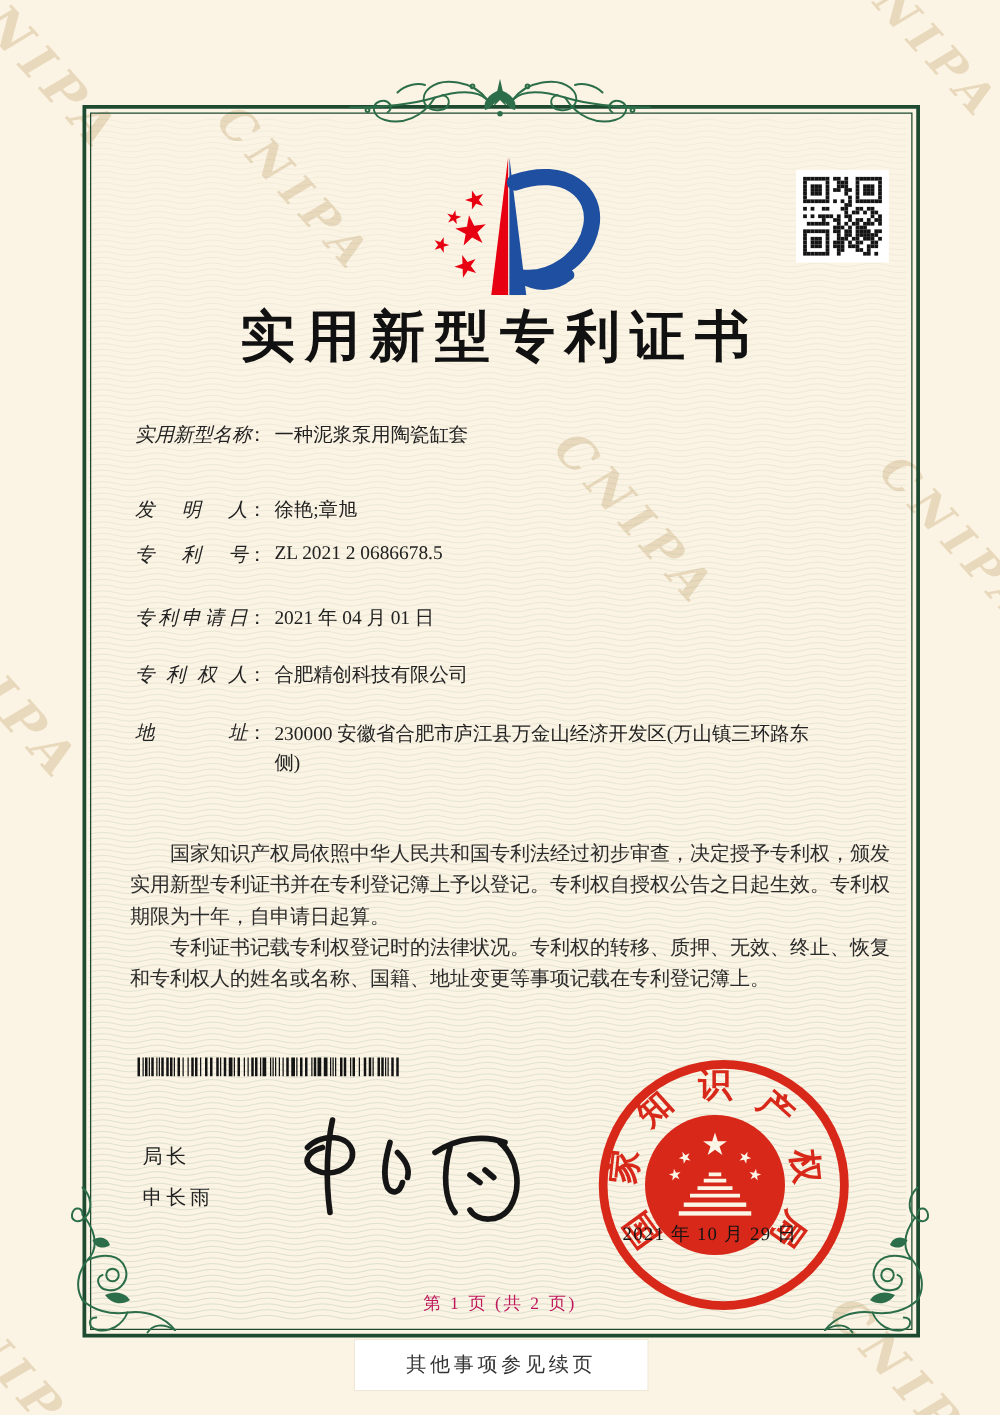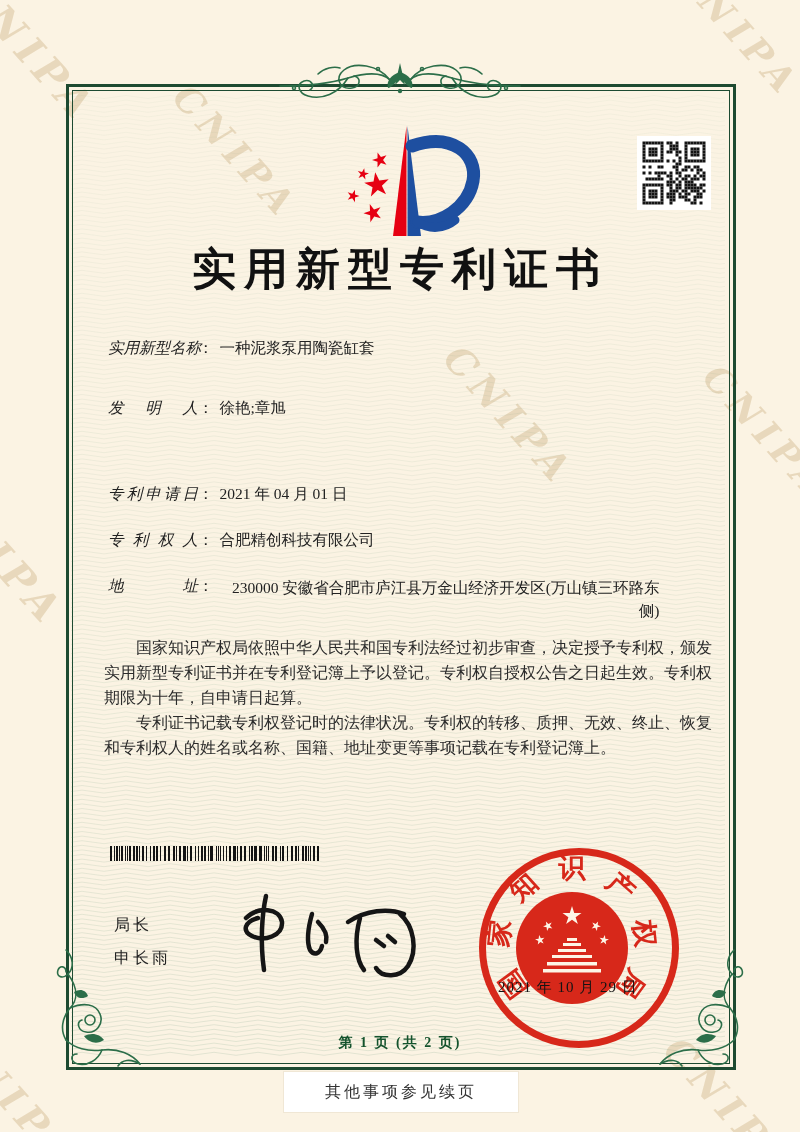--- a/index.html
+++ b/index.html
@@ -23,45 +23,45 @@
   
   .cert-no{position:absolute;left:98px;top:136px;font-size:17px;letter-spacing:2px;color:#1c1c1c;z-index:5;}
   .title{position:absolute;left:0;top:240px;width:800px;text-align:center;
          font-size:44px;font-weight:bold;letter-spacing:8px;color:#111;z-index:5;}
 
   .frow{position:absolute;left:108px;font-size:15.5px;color:#222;z-index:5;white-space:nowrap;}
   .flabel{display:inline-block;width:90px;text-align:justify;text-align-last:justify;vertical-align:top;font-style:italic;}
   .fcolon{display:inline-block;vertical-align:top;}
   .fvalue{display:inline-block;margin-left:6px;vertical-align:top;}
   .frow.addr{white-space:normal;width:612px;}
-  .frow.addr .fvalue{width:440px;line-height:23px;text-align:right;}
+  .frow.addr .fvalue{width:440px;line-height:23px;}
   .pair2{position:absolute;left:420px;top:0;}
 
-  .paras{position:absolute;left:104px;top:635px;width:614px;z-index:5;}
+  .paras{position:absolute;left:104px;top:671px;width:614px;z-index:5;}
   .paras p{margin:0;font-size:16px;line-height:25px;text-indent:2em;color:#2b2b2b;}
 
   .bars{position:absolute;left:110px;top:846px;width:210px;height:15px;display:flex;z-index:5;}
   .bars i{display:block;height:100%;}
 
   .dir-title{position:absolute;left:114px;top:915px;font-size:16px;letter-spacing:3px;color:#222;z-index:6;}
   .dir-name{position:absolute;left:114px;top:948px;font-size:16px;letter-spacing:3px;color:#222;z-index:6;}
   .sig{position:absolute;left:228px;top:884px;z-index:6;}
 
   
   .seal-ring-circle{position:absolute;left:479px;top:848px;width:186px;height:186px;
         border:7px solid #d7281a;border-radius:50%;z-index:6;}
   .seal-ring{position:absolute;left:572px;top:941px;width:0;height:0;z-index:7;}
   .seal-ring span{position:absolute;left:-15px;top:-15px;width:30px;height:30px;
         text-align:center;line-height:30px;font-size:27px;font-weight:bold;color:#d7281a;}
   .emblem{position:absolute;left:514px;top:890px;z-index:6;}
   .seal-date{position:absolute;left:498px;top:978px;font-size:15px;color:#141414;
         letter-spacing:1px;z-index:8;white-space:nowrap;}
 
   .pagefoot{position:absolute;left:0;top:1034px;width:800px;text-align:center;
-        font-size:14px;letter-spacing:2px;color:#14532d;z-index:5;font-weight:bold;}
+        font-size:14px;letter-spacing:2px;color:#be185d;z-index:5;}
   .contbox{position:absolute;left:283px;top:1071px;width:234px;height:40px;background:#ffffff;
         border:1px solid #f0e7d5;display:flex;align-items:center;justify-content:center;
         font-size:16px;letter-spacing:3px;color:#333;z-index:5;}
 
   .qr-box{position:absolute;left:637px;top:136px;width:74px;height:74px;background:#fff;z-index:5;}
   .logo{position:absolute;left:332px;top:124px;z-index:5;}
 </style>
 </head>
 <body>
 
@@ -597,20 +597,23 @@
       </svg></div>
 
   <div class="title">实用新型专利证书</div>
 
   <div class="frow" style="top:338px">
     <span class="flabel">实用新型名称</span><span class="fcolon">：</span><span class="fvalue">一种泥浆泵用陶瓷缸套</span>
   </div>
   <div class="frow" style="top:398px">
     <span class="flabel">发明人</span><span class="fcolon">：</span><span class="fvalue">徐艳;章旭</span>
   </div>
+  <div class="frow" style="top:434px">
+    <span class="flabel">专利号</span><span class="fcolon">：</span><span class="fvalue">ZL 2021 2 0686678.5</span>
+  </div>
   <div class="frow" style="top:484px">
     <span class="flabel">专利申请日</span><span class="fcolon">：</span><span class="fvalue">2021 年 04 月 01 日</span>
   </div>
   <div class="frow" style="top:530px">
     <span class="flabel">专利权人</span><span class="fcolon">：</span><span class="fvalue">合肥精创科技有限公司</span>
   </div>
   <div class="frow addr" style="top:576px">
     <span class="flabel">地址</span><span class="fcolon">：</span><span class="fvalue">230000 安徽省合肥市庐江县万金山经济开发区(万山镇三环路东侧)</span>
   </div>
 

